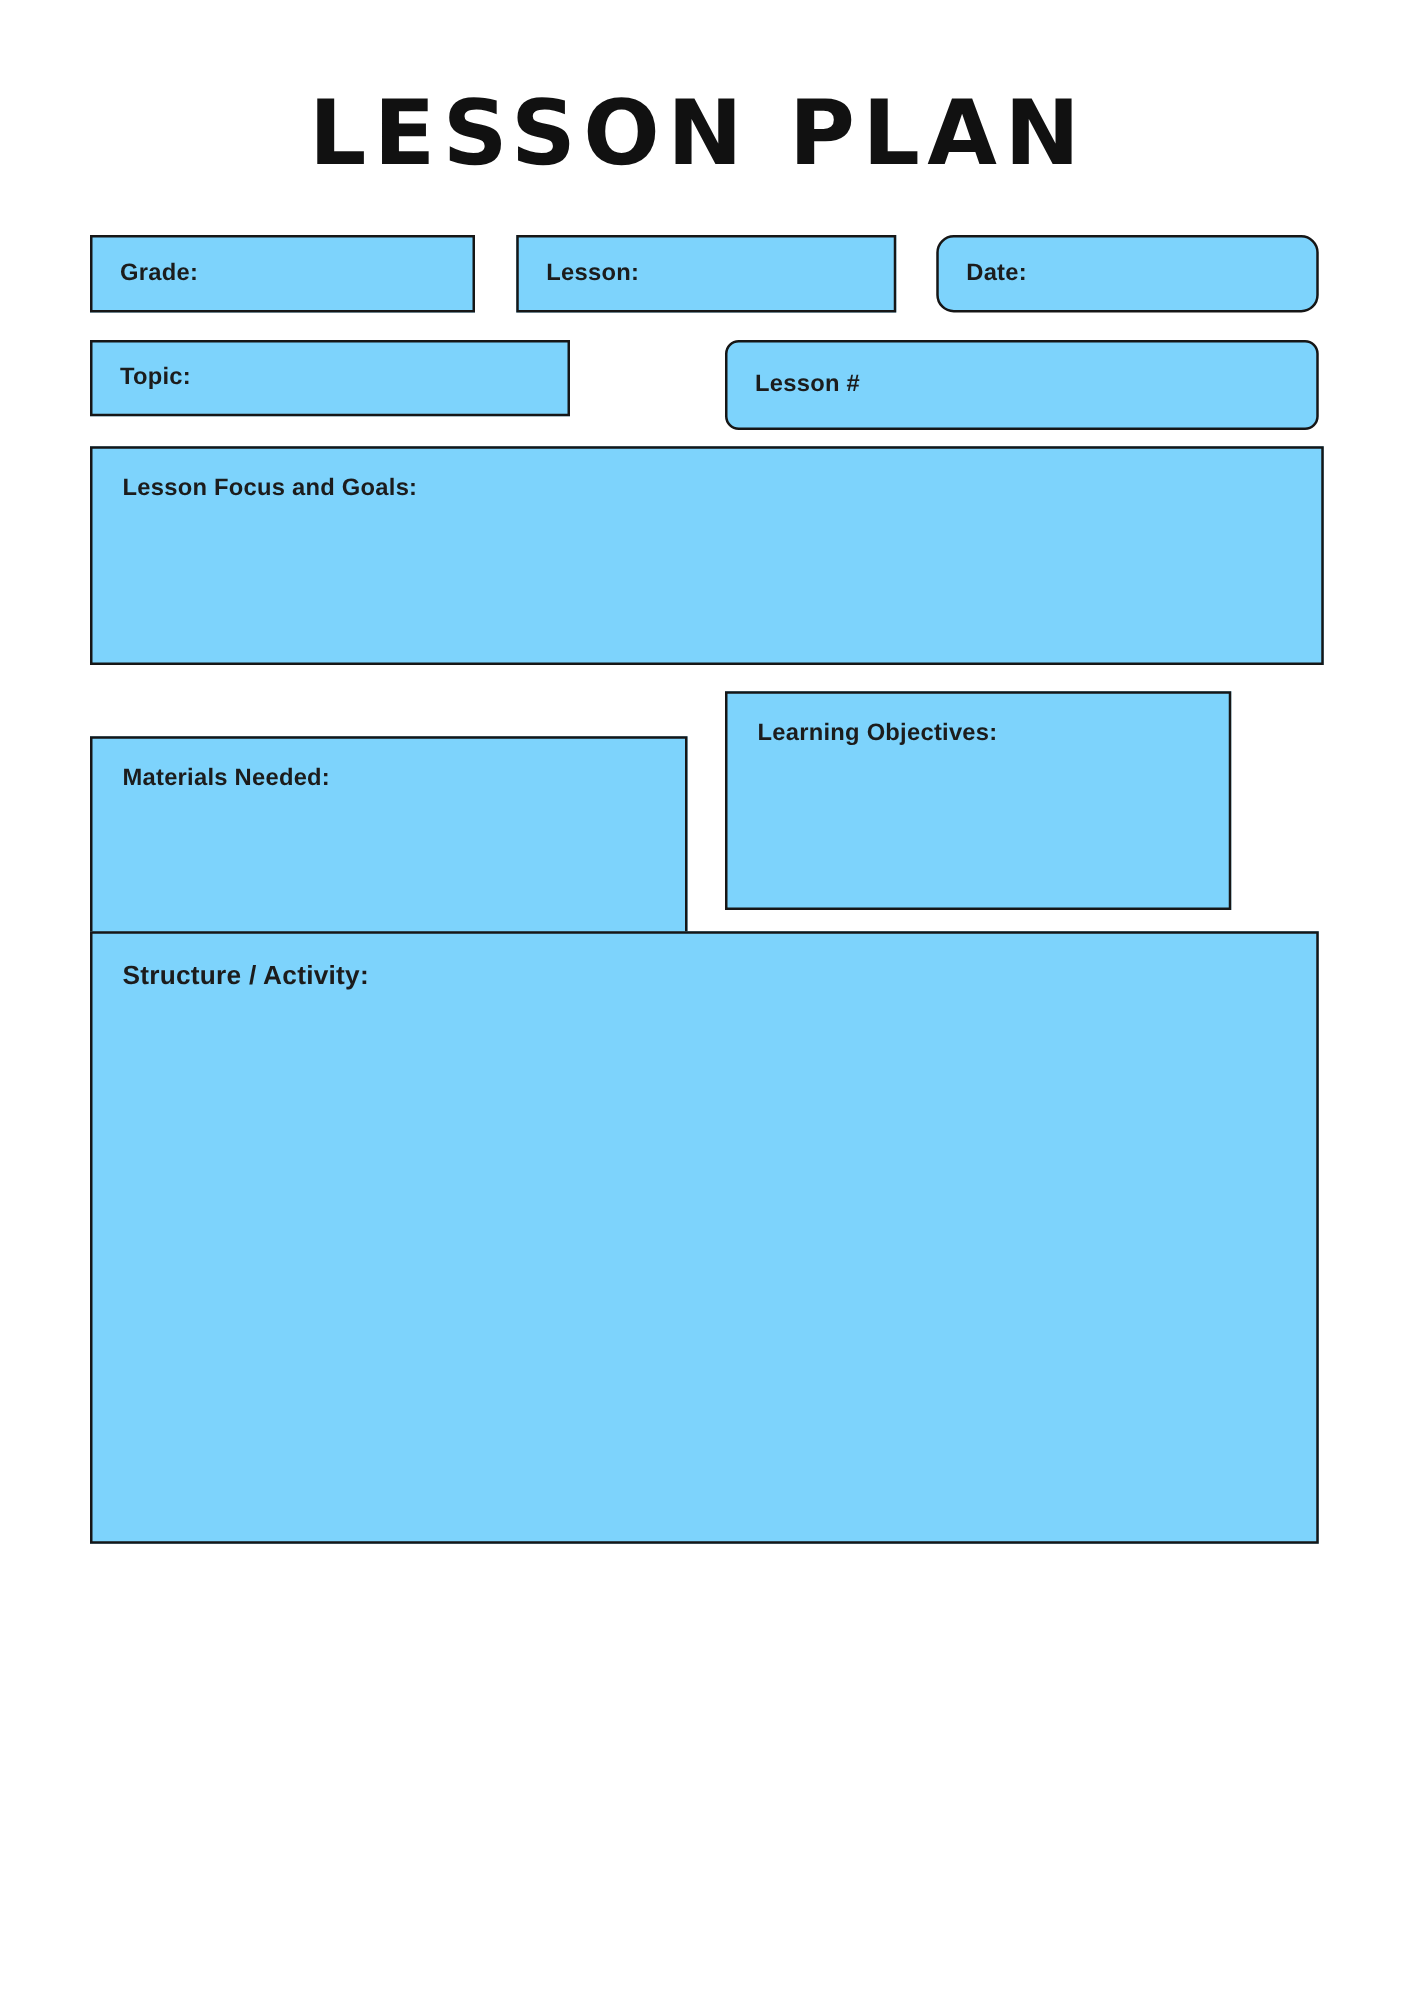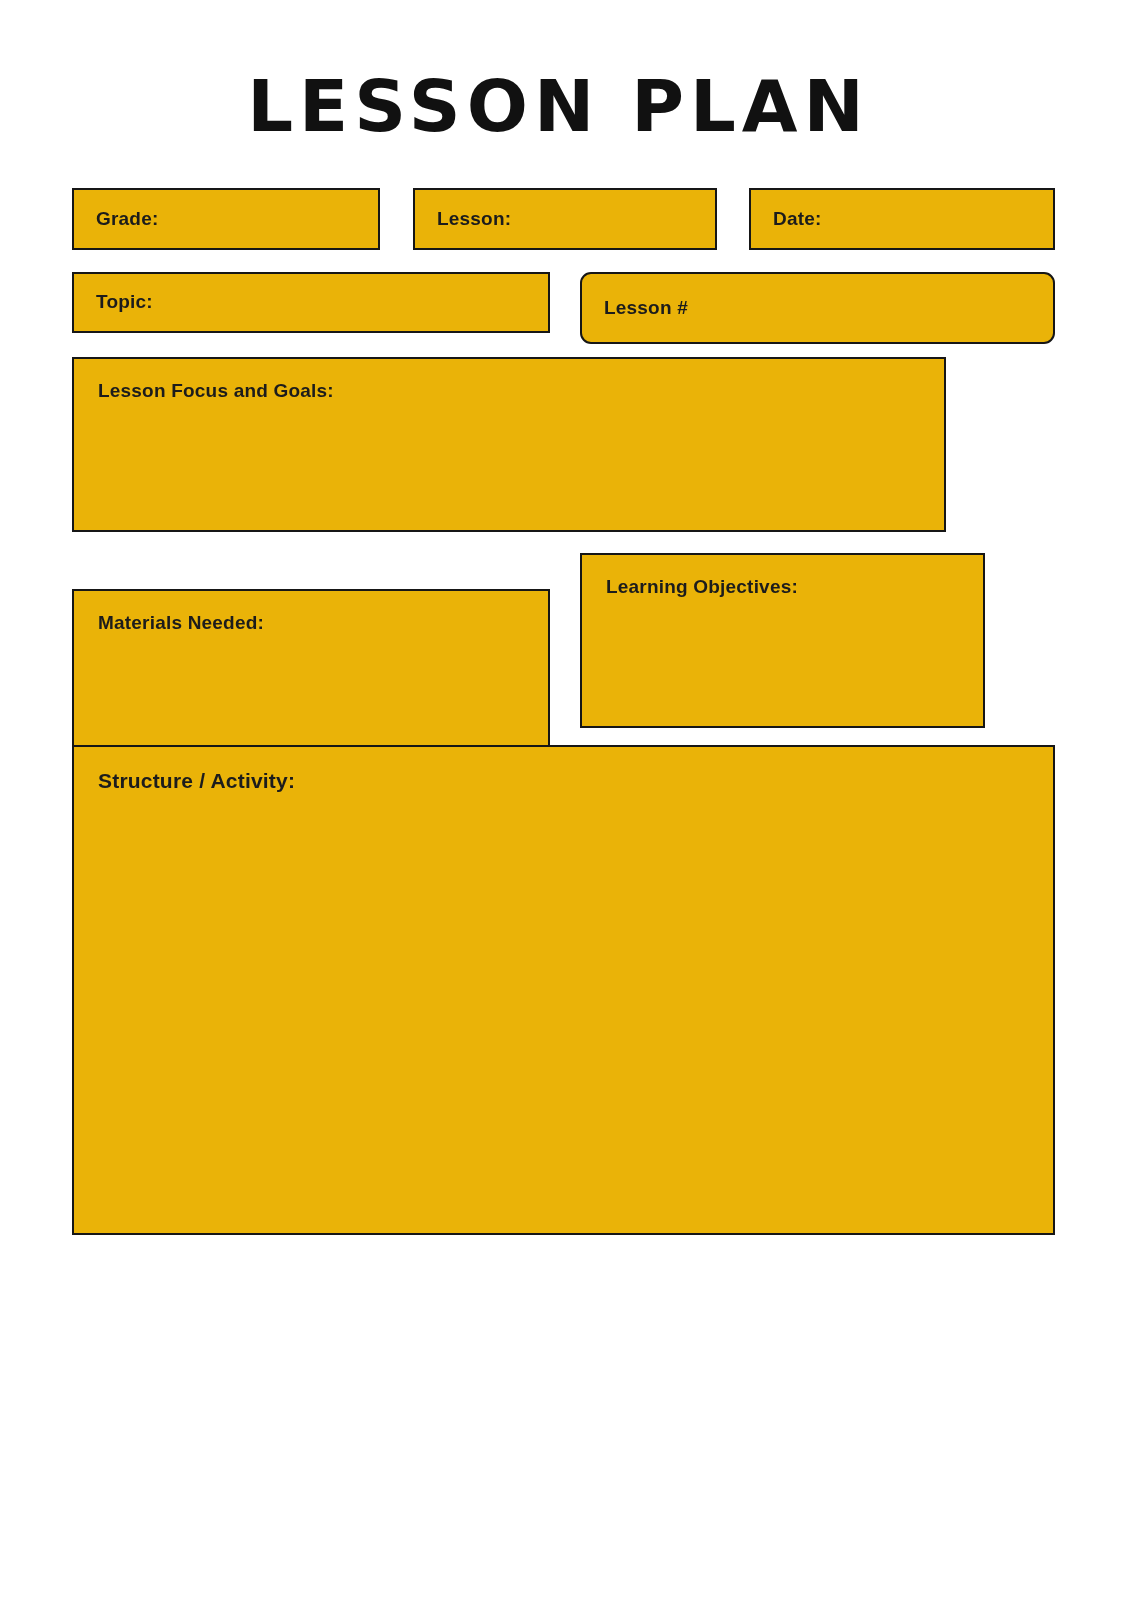--- a/index.html
+++ b/index.html
@@ -25,48 +25,48 @@
     font-size: 72px;
     font-weight: 900;
     letter-spacing: 6px;
     color: #111111;
     line-height: 1;
   }
 
   .box {
     position: absolute;
     border: 2.5px solid #161616;
-    background: #eab308;
+    background: #7dd3fc;
   }
 
   .label {
     font-size: 19px;
     font-weight: 600;
     color: #1c1c1c;
     letter-spacing: 0.2px;
     line-height: 1.2;
   }
 
   
   .box.small { display: flex; align-items: center; padding-left: 22px; }
 
   
   .box.area { padding: 21px 24px; }
 
   
   .grade-box    { left: 72px;  top: 188px; width: 308px; height: 62px; }
   .subject-box  { left: 413px; top: 188px; width: 304px; height: 62px; }
-  .date-box     { left: 749px; top: 188px; width: 306px; height: 62px; }
+  .date-box     { left: 749px; top: 188px; width: 306px; height: 62px; border-radius: 14px; }
 
   
-  .topic-box    { left: 72px;  top: 272px; width: 478px; height: 61px; }
+  .topic-box    { left: 72px;  top: 272px; width: 384px; height: 61px; }
   .lesson-box   { left: 580px; top: 272px; width: 475px; height: 72px; border-radius: 11px; }
 
   
-  .focus-box    { left: 72px;  top: 357px; width: 874px; height: 175px; }
+  .focus-box    { left: 72px;  top: 357px; width: 987px; height: 175px; }
 
   
   .materials-box  { left: 72px;  top: 553px; width: 478px; height: 175px; margin-top: 36px; }
   .objectives-box { left: 580px; top: 553px; width: 405px; height: 175px; }
 
   
   .structure-box  { left: 72px; top: 745px; width: 983px; height: 490px; }
   .structure-box .label { font-size: 21px; }
 
   

